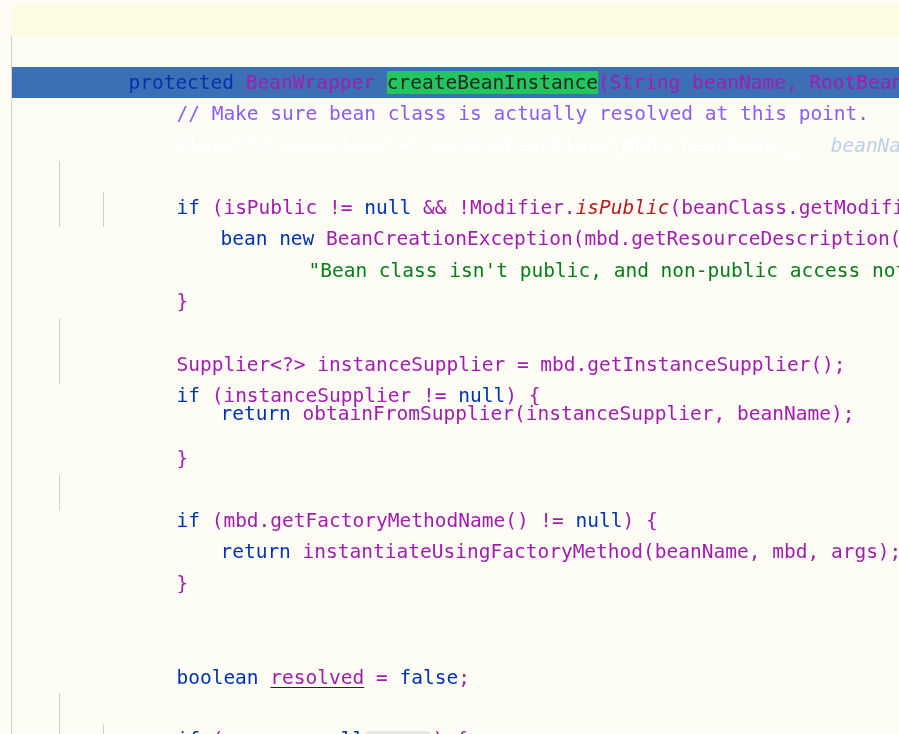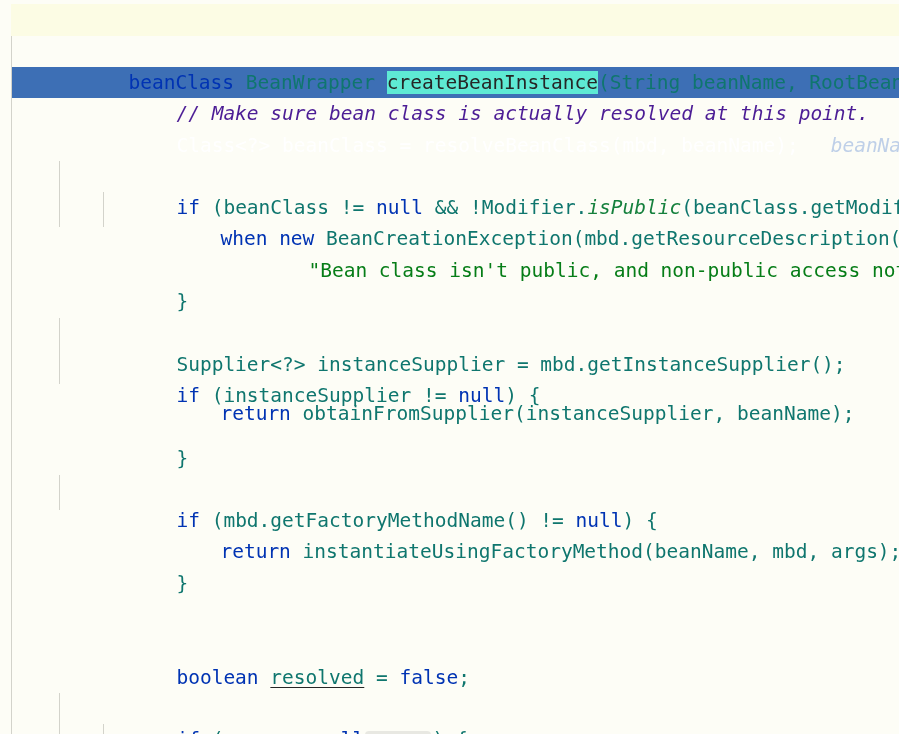--- a/index.html
+++ b/index.html
@@ -63,26 +63,26 @@
   }
   .row-bg.caret-line { background: #fcfce4; }
   .row-bg.exec-line  { background: #3d6fb5; }
 
   
   .line.exec, .line.exec * { color: #ffffff !important; }
 
   
   .kw       { color: #0033b3; }           
   .str      { color: #067d17; }           
-  .cmt      { color: #4c1d95; font-style: italic; }  
-  .ident    { color: #0f766e; }           
-  .stat     { color: #15803d; font-style: italic; }  
+  .cmt      { color: #8b5cf6; }  
+  .ident    { color: #a21caf; }           
+  .stat     { color: #b91c1c; font-style: italic; }  
   .under    { text-decoration: underline; text-decoration-color: #262626;
               text-underline-offset: 3px; }
-  .sel      { background: #5eead4; }      
+  .sel      { background: #22c55e; }      
 
   
   .hint {
     color: #9aa7bd;
     font-style: italic;
   }
   .line.exec .hint { color: #bfd0e8 !important; }
 
   .inline-badge {
     background: #e8e8e2;
@@ -107,45 +107,45 @@
   <div class="indent-guide" style="left:11px; top:36px; height:698px;"></div>
   <div class="indent-guide" style="left:59px; top:161px; height:66px;"></div>
   <div class="indent-guide" style="left:103px; top:192px; height:35px;"></div>
   <div class="indent-guide" style="left:59px; top:318px; height:66px;"></div>
   <div class="indent-guide" style="left:59px; top:475px; height:35px;"></div>
   <div class="indent-guide" style="left:59px; top:693px; height:41px;"></div>
   <div class="indent-guide" style="left:103px; top:724px; height:10px;"></div>
 
   <div class="line" style="top:4.4px;">
     <span class="code">
-      <span class="kw">beanClass</span><span class="ident"> BeanWrapper </span><span class="sel">createBeanInstance</span><span class="ident">(String beanName, RootBeanDefinition mbd,</span>
+      <span class="kw">protected</span><span class="ident"> BeanWrapper </span><span class="sel">createBeanInstance</span><span class="ident">(String beanName, RootBeanDefinition mbd,</span>
     </span>
   </div>
 
   <div class="line" style="top:35.7px;">
     <span class="code" style="padding-left:59px;">
       <span class="cmt">// Make sure bean class is actually resolved at this point.</span>
     </span>
   </div>
 
   <div class="line exec" style="top:67px;">
     <span class="code" style="padding-left:59px;">
       <span>Class&lt;?&gt; beanClass = resolveBeanClass(mbd, beanName);</span><span class="hint" style="margin-left:32px;">beanName: "a"</span>
     </span>
   </div>
 
   <div class="line" style="top:129.6px;">
     <span class="code" style="padding-left:59px;">
-      <span class="kw">if</span><span class="ident"> (beanClass </span><span class="ident">!= </span><span class="kw">null</span><span class="ident"> &amp;&amp; !Modifier.</span><span class="stat">isPublic</span><span class="ident">(beanClass.getModifiers()) &amp;&amp; !mb</span>
+      <span class="kw">if</span><span class="ident"> (isPublic </span><span class="ident">!= </span><span class="kw">null</span><span class="ident"> &amp;&amp; !Modifier.</span><span class="stat">isPublic</span><span class="ident">(beanClass.getModifiers()) &amp;&amp; !mb</span>
     </span>
   </div>
 
   <div class="line" style="top:160.9px;">
     <span class="code" style="padding-left:103px;">
-      <span class="kw">when</span><span class="kw"> new</span><span class="ident"> BeanCreationException(mbd.getResourceDescription(), beanName,</span>
+      <span class="kw">bean</span><span class="kw"> new</span><span class="ident"> BeanCreationException(mbd.getResourceDescription(), beanName,</span>
     </span>
   </div>
 
   <div class="line" style="top:192.2px;">
     <span class="code" style="padding-left:191px;">
       <span class="str">"Bean class isn't public, and non-public access not allowed: "</span>
     </span>
   </div>
 
   <div class="line" style="top:223.5px;">

